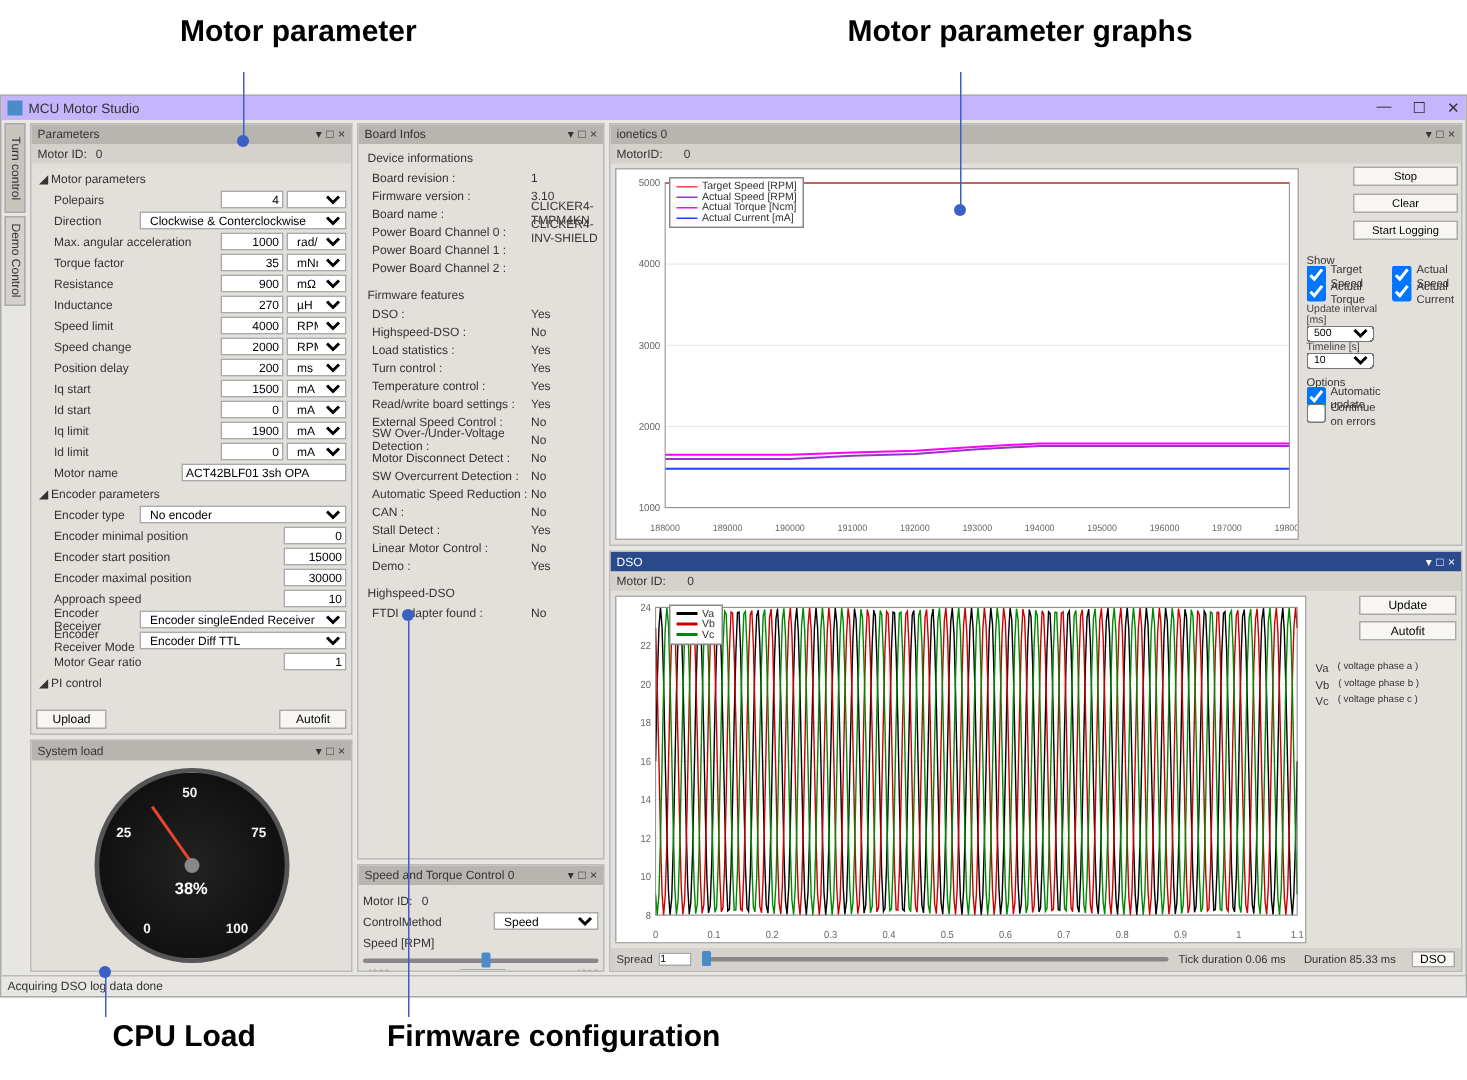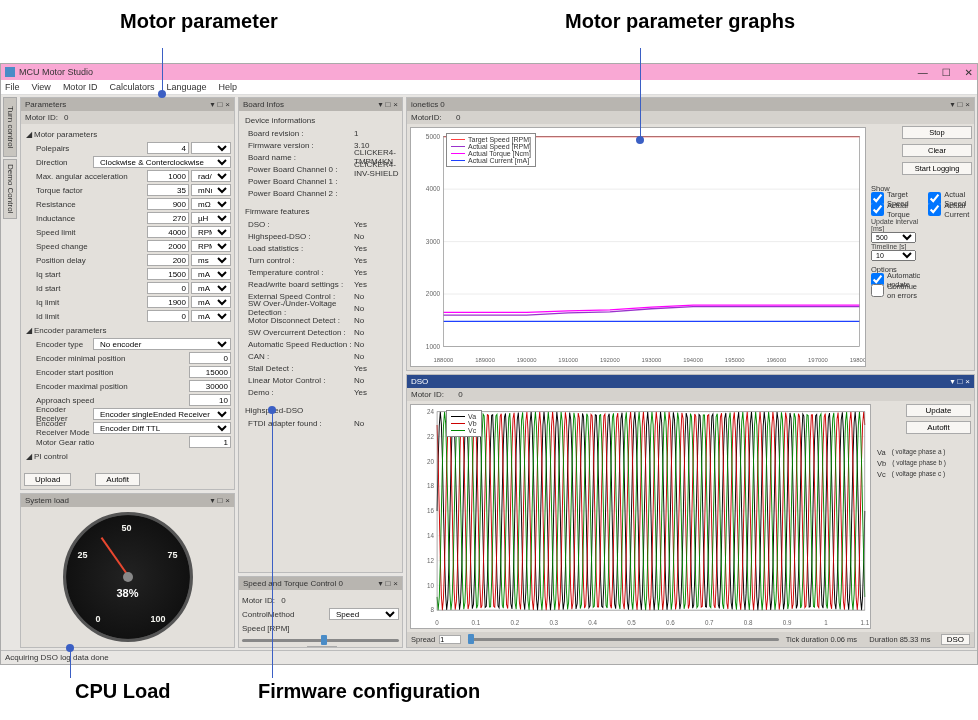--- a/index.html
+++ b/index.html
@@ -3,21 +3,21 @@
 <meta charset="utf-8">
 <style>
 * { box-sizing: border-box; margin: 0; padding: 0; font-family: "Segoe UI", Arial, sans-serif; }
 body { background: #fff; font-size: 9px; color: #333; width: 978px; height: 720px; position: relative; overflow: hidden; }
 
 .annotation { position: absolute; font-weight: bold; font-size: 20px; color: #000; z-index: 100; }
 .anno-line { position: absolute; background: #3b5fc4; z-index: 99; }
 .anno-dot { position: absolute; width: 8px; height: 8px; border-radius: 50%; background: #3b5fc4; z-index: 99; }
 
 .app-window { position: absolute; top: 63px; left: 0; right: 0; bottom: 55px; background: #e8e6e3; border: 1px solid #aaa; display: flex; flex-direction: column; }
-.titlebar { height: 16px; background: #f9a8d4; display: flex; align-items: center; padding: 0 4px; font-size: 9px; }
+.titlebar { height: 16px; background: #c4b5fd; display: flex; align-items: center; padding: 0 4px; font-size: 9px; }
 .titlebar .icon { width: 10px; height: 10px; background: #4a8cc7; margin-right: 4px; }
 .titlebar .controls { margin-left: auto; display: flex; gap: 14px; }
 .titlebar .controls span { cursor: default; font-size: 10px; }
 .menubar { height: 15px; background: #fff; display: flex; align-items: center; padding: 0 4px; gap: 12px; font-size: 9px; border-bottom: 1px solid #ddd; }
 
 .workspace { flex: 1; display: flex; gap: 3px; padding: 2px; overflow: hidden; }
 .side-tabs { width: 14px; display: flex; flex-direction: column; gap: 2px; }
 .side-tab { background: #d5d2cd; border: 1px solid #aaa; flex: 0 0 60px; writing-mode: vertical-rl; text-align: center; font-size: 8px; padding: 4px 1px; }
 .side-tab.active { background: #c8c5bf; }
 
@@ -34,21 +34,21 @@
 
 .param-row { display: flex; align-items: center; height: 14px; gap: 2px; }
 .param-row .label { flex: 1; padding-left: 12px; }
 .param-row input, .param-row select { font-size: 8px; height: 12px; border: 1px solid #aaa; background: #fff; padding: 0 2px; }
 .param-row input { width: 42px; text-align: right; }
 .param-row select { width: 50px; }
 .param-row select.wide { width: 138px; }
 .param-row select.unit { width: 40px; }
 .section-head { display: flex; align-items: center; height: 14px; font-size: 8px; }
 .section-head .expand { width: 10px; text-align: center; }
-.btn-row { display: flex; gap: 24px; padding: 3px; justify-content: flex-start; }
+.btn-row { display: flex; gap: 24px; padding: 3px; justify-content: space-between; }
 .btn { font-size: 8px; background: #f8f6f3; border: 1px solid #aaa; padding: 1px 10px; cursor: pointer; }
 .btn.sm { padding: 0 5px; }
 
 .info-row { display: flex; height: 12px; align-items: center; }
 .info-row .label { flex: 1; padding-left: 6px; }
 .info-row .val { width: 45px; text-align: left; }
 .section-title { font-size: 8px; padding: 2px 0 2px 3px; }
 
 .gauge-container { flex: 1; display: flex; align-items: center; justify-content: center; }
 .gauge { width: 130px; height: 130px; border-radius: 50%; background: radial-gradient(circle,#222 0%,#111 70%,#444 71%,#222 100%); position: relative; border: 3px solid #555; }
@@ -103,28 +103,20 @@
 <div class="app-window">
   <div class="titlebar">
     <div class="icon"></div>
     <span>MCU Motor Studio</span>
     <div class="controls">
       <span>—</span>
       <span>☐</span>
       <span>✕</span>
     </div>
   </div>
-  <div class="menubar">
-    <span>File</span>
-    <span>View</span>
-    <span>Motor ID</span>
-    <span>Calculators</span>
-    <span>Language</span>
-    <span>Help</span>
-  </div>
 
   <div class="workspace">
     <div class="side-tabs">
       <div class="side-tab active">Turn control</div>
       <div class="side-tab">Demo Control</div>
     </div>
 
     <div class="col col-left">
       <div class="panel" style="flex:1">
         <div class="panel-header">
@@ -200,20 +192,24 @@
             </div>
             <div class="param-row">
               <span class="label">Iq limit</span>
               <input value="1900" style="">
               <select class="unit"><option>mA</option></select>
             </div>
             <div class="param-row">
               <span class="label">Id limit</span>
               <input value="0" style="">
               <select class="unit"><option>mA</option></select>
+            </div>
+            <div class="param-row">
+              <span class="label">Motor name</span>
+              <input style="width: 110px; text-align: left;" value="ACT42BLF01 3sh OPA">
             </div>
             <div class="section-head">
               <span class="expand">◢</span>
               <span>Encoder parameters</span>
             </div>
             <div class="param-row">
               <span class="label">Encoder type</span>
               <select class="wide"><option>No encoder</option></select>
             </div>
             <div class="param-row">

